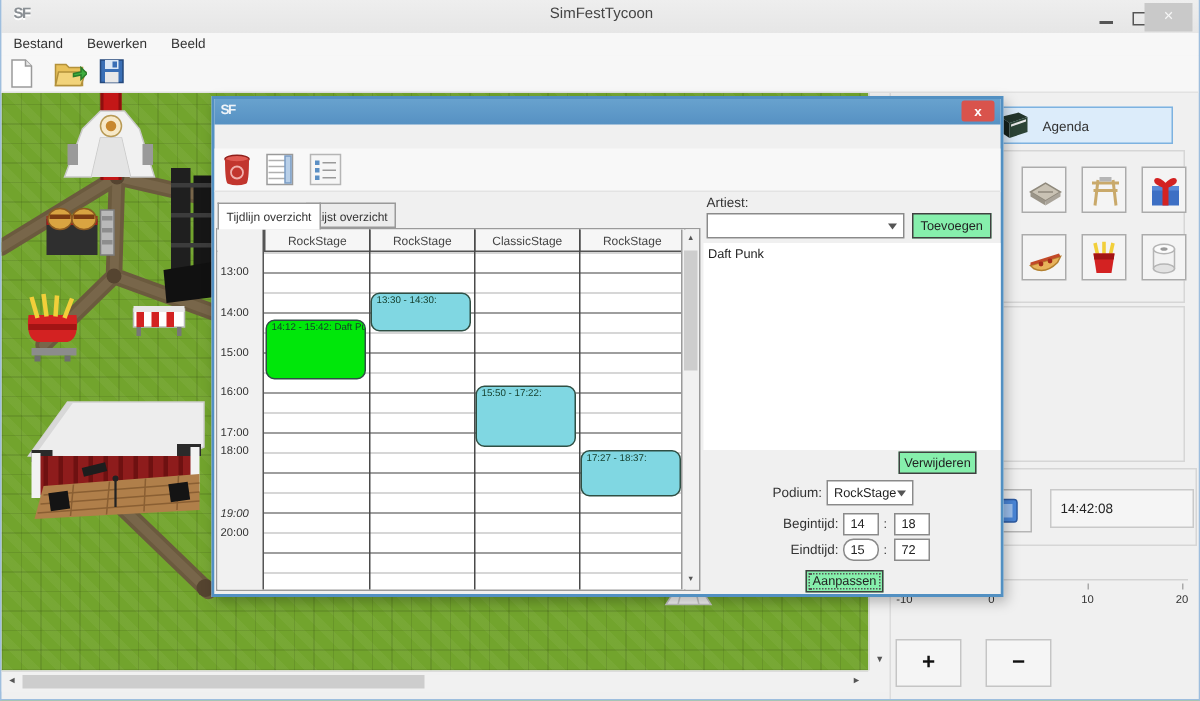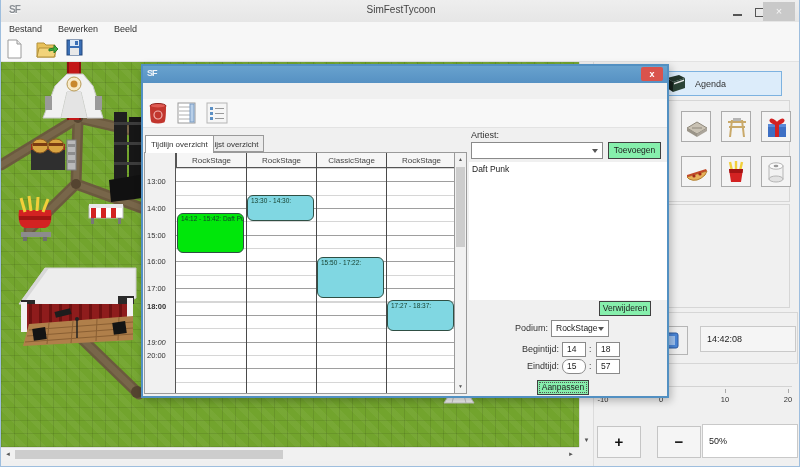--- a/index.html
+++ b/index.html
@@ -360,21 +360,20 @@
         <div class="tick-label" style="left: 9px;">-10</div>
         <div class="tick" style="left: 67px;"></div>
         <div class="tick-label" style="left: 67px;">0</div>
         <div class="tick" style="left: 131px;"></div>
         <div class="tick-label" style="left: 131px;">10</div>
         <div class="tick" style="left: 194px;"></div>
         <div class="tick-label" style="left: 194px;">20</div>
       </div>
     <div class="abs zbtn zoom-in-btn">+</div>
     <div class="abs zbtn zoom-out-btn">−</div>
-    <div class="abs zoom-box">50%</div>
   </div>
 
   <div class="abs" id="dialog">
     <div class="abs dlg-titlebar">
       <span class="abs dlg-logo">SF</span>
       <div class="abs dlg-close">x</div>
     </div>
     <div class="abs dlg-toolbar"><span class="tbtn"><svg width="20" height="22">
             <ellipse cx="10" cy="4" rx="8" ry="2.5" fill="#e05a52" stroke="#8f1f1a"></ellipse>
             <path d="M2,4 Q2,20 4,20.5 Q10,22.5 16,20.5 Q18,20 18,4 Q10,7 2,4" fill="#c2362e"></path>
@@ -416,21 +415,21 @@
           <div class="sched-col-h" style="left: 171px; width: 70px;">ClassicStage</div>
           <div class="vline" style="left: 171px;"></div>
           <div class="sched-col-h" style="left: 241px; width: 70px;">RockStage</div>
           <div class="vline" style="left: 241px;"></div>
           <div class="vline" style="left: 311px;"></div>
           <div class="time-lbl" style="top: 28.35px;">13:00</div>
           <div class="time-lbl" style="top: 55.05px;">14:00</div>
           <div class="time-lbl" style="top: 81.75px;">15:00</div>
           <div class="time-lbl" style="top: 108.45px;">16:00</div>
           <div class="time-lbl" style="top: 135.15px;">17:00</div>
-          <div class="time-lbl" style="top: 153px; font-weight: bold;">18:00</div>
+          <div class="time-lbl" style="top: 147px;">18:00</div>
           <div class="time-lbl" style="top: 188.55px; font-style: italic;">19:00</div>
           <div class="time-lbl" style="top: 202px;">20:00</div>
           <div class="sched-event" style="left: 32px; width: 67px; top: 60.39px; height: 40.05px; background: rgb(0, 231, 10);">14:12 - 15:42: Daft Punk</div>
           <div class="sched-event" style="left: 102px; width: 67px; top: 41.7px; height: 26.7px; background: rgb(128, 215, 226);">13:30 - 14:30:</div>
           <div class="sched-event" style="left: 172px; width: 67px; top: 104px; height: 40.94px; background: rgb(128, 215, 226);">15:50 - 17:22:</div>
           <div class="sched-event" style="left: 242px; width: 67px; top: 147.165px; height: 31.15px; background: rgb(128, 215, 226);">17:27 - 18:37:</div>
           <div class="sched-vscroll">
             <div class="arr" style="top:0;">▲</div>
             <div class="thumb"></div>
             <div class="arr" style="bottom:0;">▼</div>
@@ -452,18 +451,18 @@
       <div class="combo" style="left:408px;top:192px;width:58px;height:17px;">RockStage<span class="carrow"></span></div>
 
       <div class="lbl" style="left:368px;top:216px;width:48px;text-align:right;">Begintijd:</div>
       <div class="tfield" style="left:419px;top:214px;">14</div>
       <div class="colon" style="left:446px;top:216px;">:</div>
       <div class="tfield" style="left:453px;top:214px;">18</div>
 
       <div class="lbl" style="left:368px;top:233px;width:48px;text-align:right;">Eindtijd:</div>
       <div class="tfield" style="left:419px;top:231px;border-radius:7px;">15</div>
       <div class="colon" style="left:446px;top:233px;">:</div>
-      <div class="tfield" style="left:453px;top:231px;">57</div>
+      <div class="tfield" style="left:453px;top:231px;">72</div>
 
       <div class="btn apply-btn" style="left:394px;top:252px;width:52px;height:15px;line-height:13px;">Aanpassen</div>
     </div>
   </div>
 </div>
 
 </body></html>

